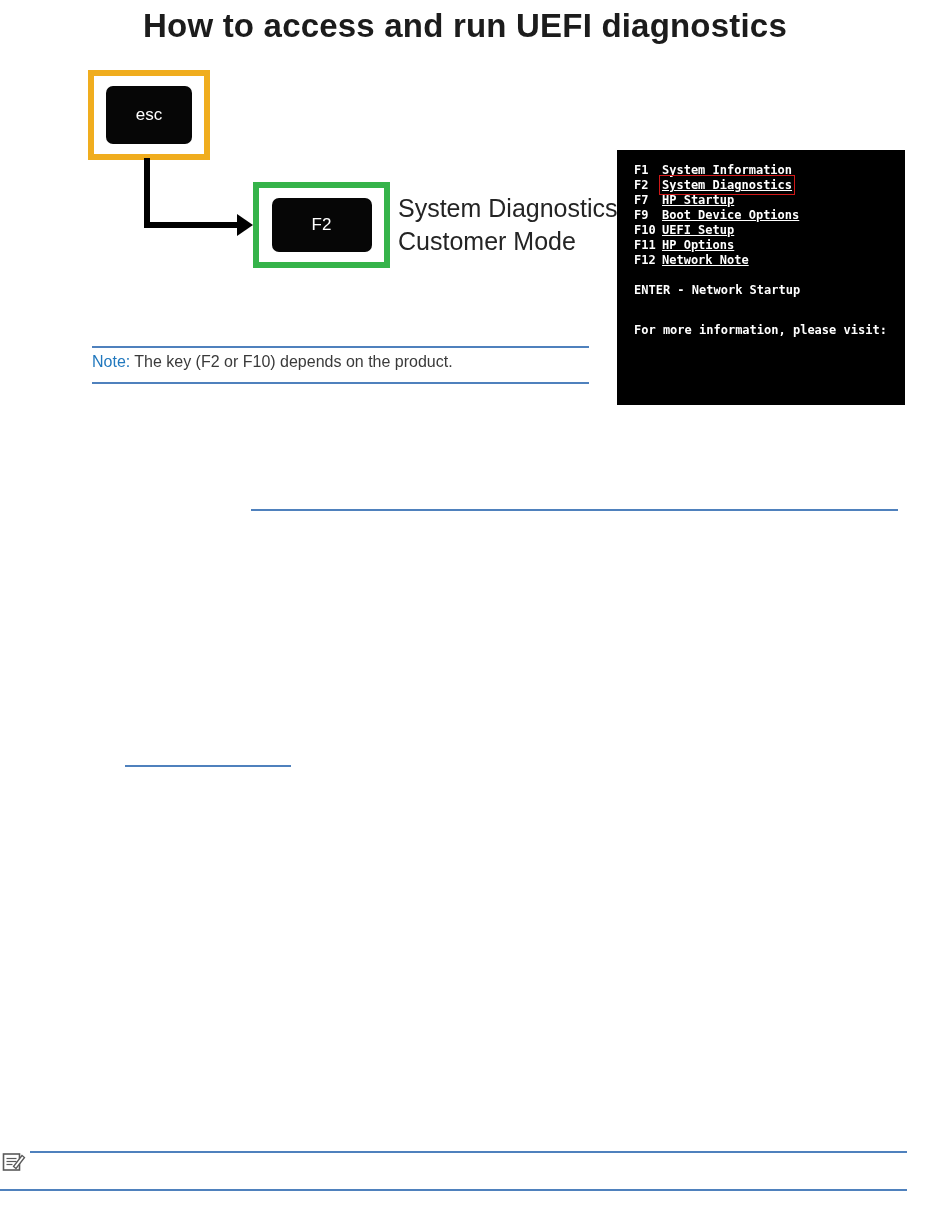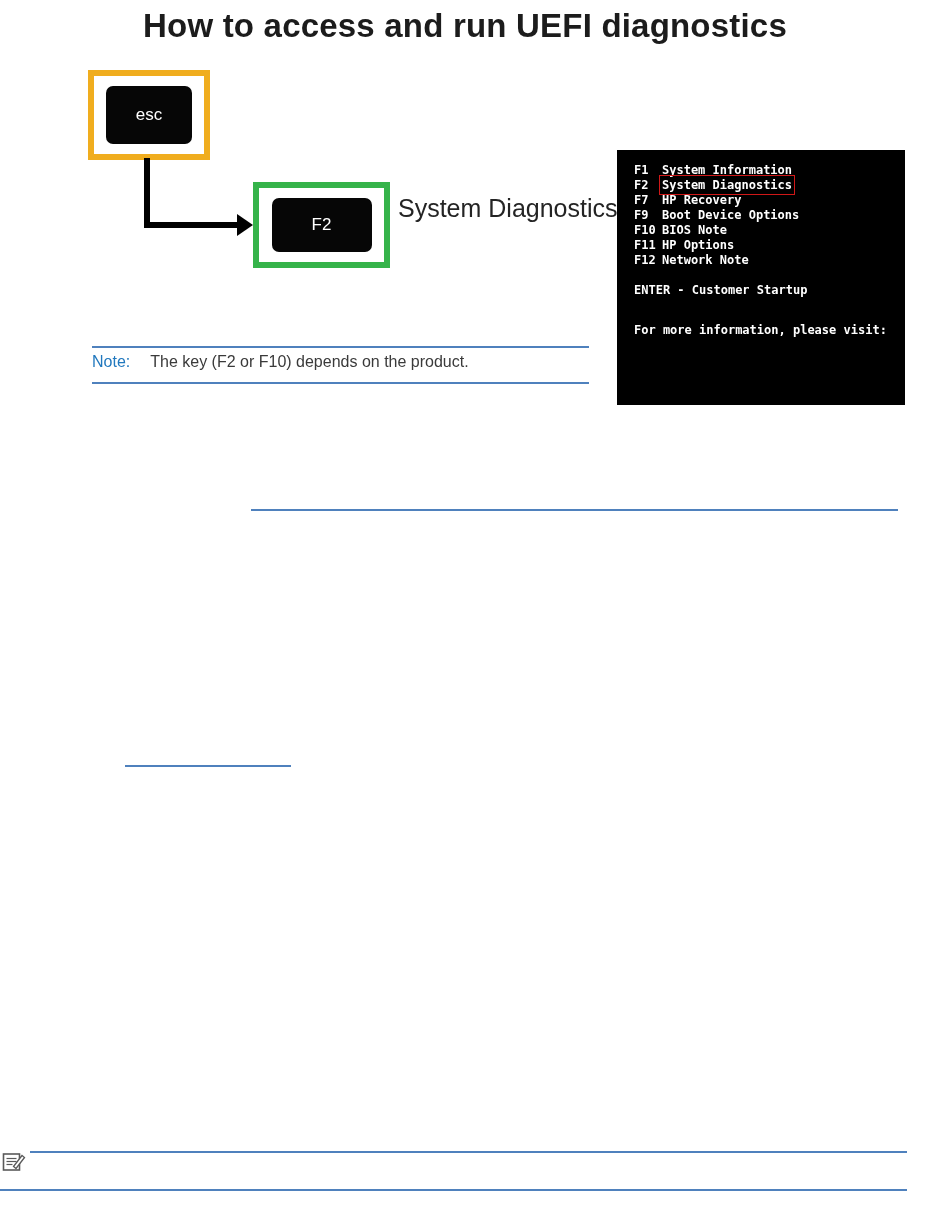--- a/index.html
+++ b/index.html
@@ -37,29 +37,29 @@
     border-left:16px solid #000;
   }
 
   .caption{position:absolute;left:398px;top:192px;font-size:25px;line-height:33px;color:#242424;}
 
   .rule{position:absolute;background:var(--rule-blue,#4f81bd);}
   .note-rule-top{left:92px;top:346px;width:497px;height:2px;}
   .note-rule-bottom{left:92px;top:382px;width:497px;height:2px;}
   .note-text{position:absolute;left:92px;top:353px;margin:0;font-size:16px;color:#3a3a3a;}
   .note-label{color:var(--note-label-blue,#2178be);font-weight:400;}
-  .note-body{margin-left:20px;text-align:right;}
+  .note-body{margin-left:4px;text-align:right;}
 
   .bios{
     position:absolute;left:617px;top:150px;width:288px;height:255px;
     background:var(--bios-background,#000);color:var(--bios-text,#fff);
     font-family:"DejaVu Sans Mono",monospace;font-size:12px;font-weight:700;
     line-height:15px;box-sizing:border-box;padding:13px 0 0 17px;
   }
-  .bios-row{white-space:nowrap;}
+  .bios-row{white-space:nowrap;text-decoration:underline;}
   .bios-key{display:inline-block;width:28px;}
   .bios-label.highlighted{outline:1px solid var(--menu-highlight-red,#d01818);outline-offset:2px;}
   .bios-enter{margin-top:15px;}
   .bios-info{margin-top:25px;}
 
   .mid-rule{left:251px;top:509px;width:647px;height:2px;}
   .link-underline{position:absolute;left:125px;top:765px;width:166px;height:2px;background:var(--rule-blue,#4f81bd);display:block;}
 
   .footer-icon{position:absolute;left:2px;top:1150px;width:24px;height:24px;}
   .footer-rule-top{left:30px;top:1151px;width:877px;height:2px;}
@@ -79,51 +79,52 @@
   <div class="arrow-v"></div>
   <div class="arrow-h"></div>
   <div class="arrow-head"></div>
 
   <div class="highlight-box f2-box">
     <div class="keycap keycap-f2">F2</div>
   </div>
 
   <div class="caption">
     <div>System Diagnostics</div>
+    <div>Customer Mode</div>
   </div>
 
   <div class="rule note-rule-top"></div>
   <p class="note-text">
     <span class="note-label">Note:</span><span class="note-body">The key (F2 or F10) depends on the product.</span>
   </p>
   <div class="rule note-rule-bottom"></div>
 
   <div class="bios">
     <div class="bios-row">
       <span class="bios-key">F1</span><span class="bios-label">System Information</span>
     </div>
     <div class="bios-row">
       <span class="bios-key">F2</span><span class="bios-label highlighted">System Diagnostics</span>
     </div>
     <div class="bios-row">
-      <span class="bios-key">F7</span><span class="bios-label">HP Recovery</span>
+      <span class="bios-key">F7</span><span class="bios-label">HP Startup</span>
     </div>
     <div class="bios-row">
       <span class="bios-key">F9</span><span class="bios-label">Boot Device Options</span>
     </div>
     <div class="bios-row">
-      <span class="bios-key">F10</span><span class="bios-label">BIOS Note</span>
+      <span class="bios-key">F10</span><span class="bios-label">UEFI Setup</span>
     </div>
     <div class="bios-row">
       <span class="bios-key">F11</span><span class="bios-label">HP Options</span>
     </div>
     <div class="bios-row">
       <span class="bios-key">F12</span><span class="bios-label">Network Note</span>
     </div>
-    <div class="bios-enter">ENTER - Customer Startup</div>
+    <div class="bios-enter">ENTER - Network Startup</div>
     <div class="bios-info">For more information, please visit:</div>
   </div>
 
   <div class="rule mid-rule"></div>
 
   <a class="link-underline" href="#"></a>
 
   <span class="footer-icon">
     <svg width="24" height="24" viewBox="0 0 24 24">
       <rect x="1.5" y="4" width="16" height="16" fill="#ffffff" stroke="#5a5a5a" stroke-width="1.6"></rect>

